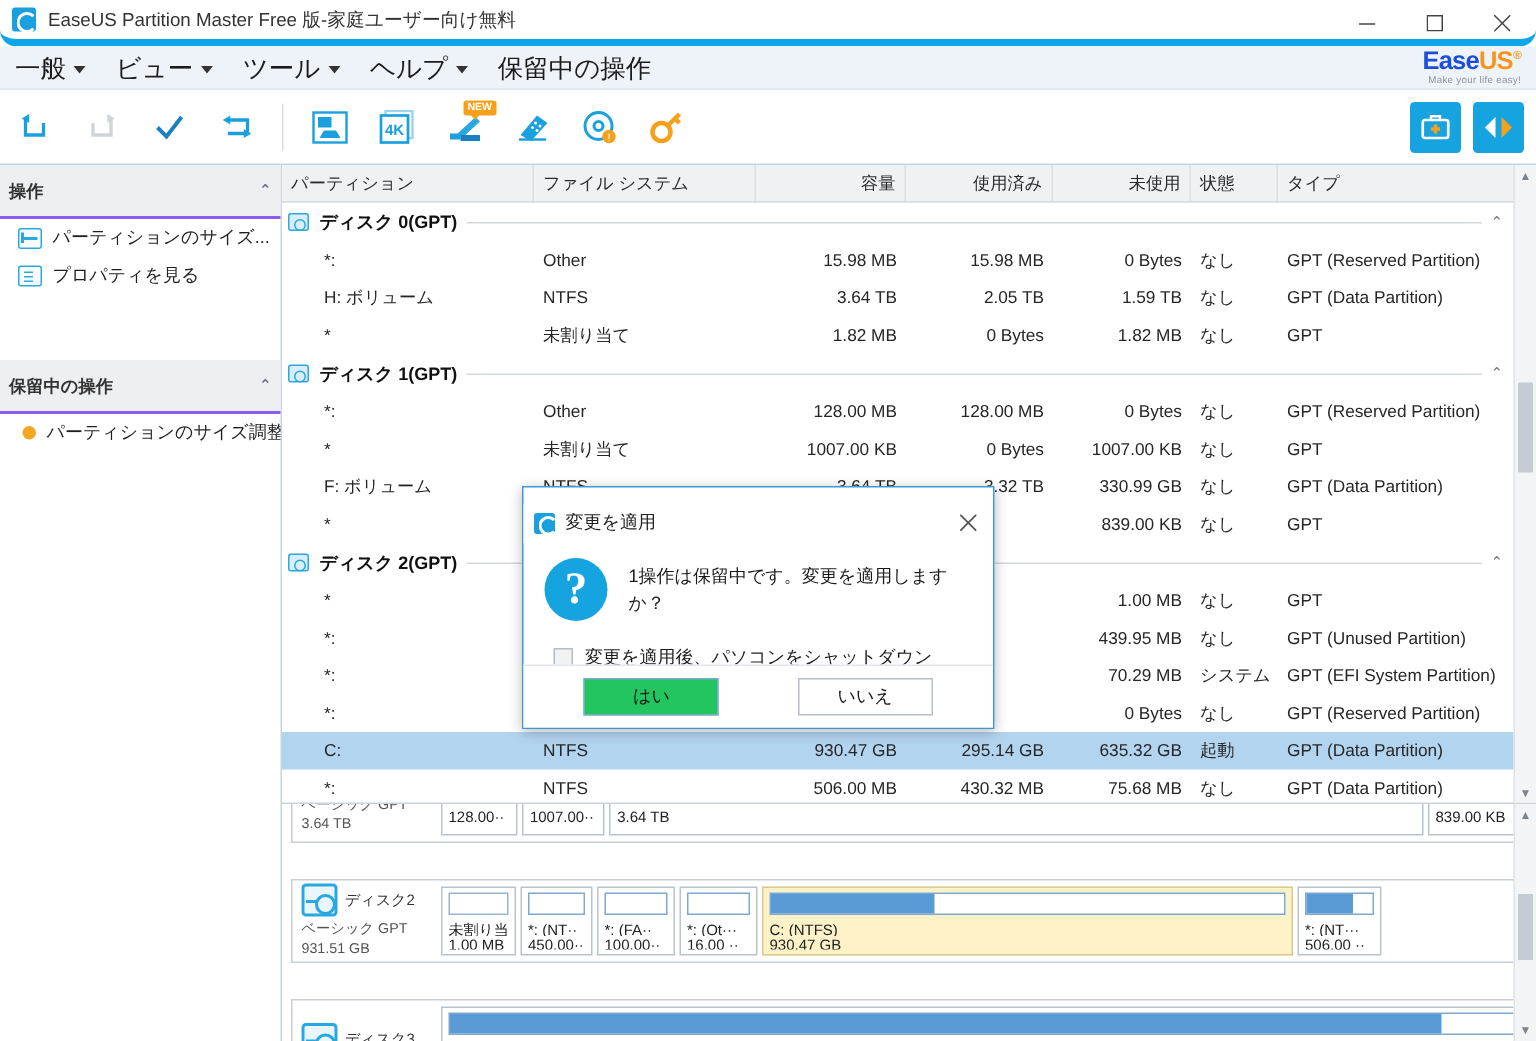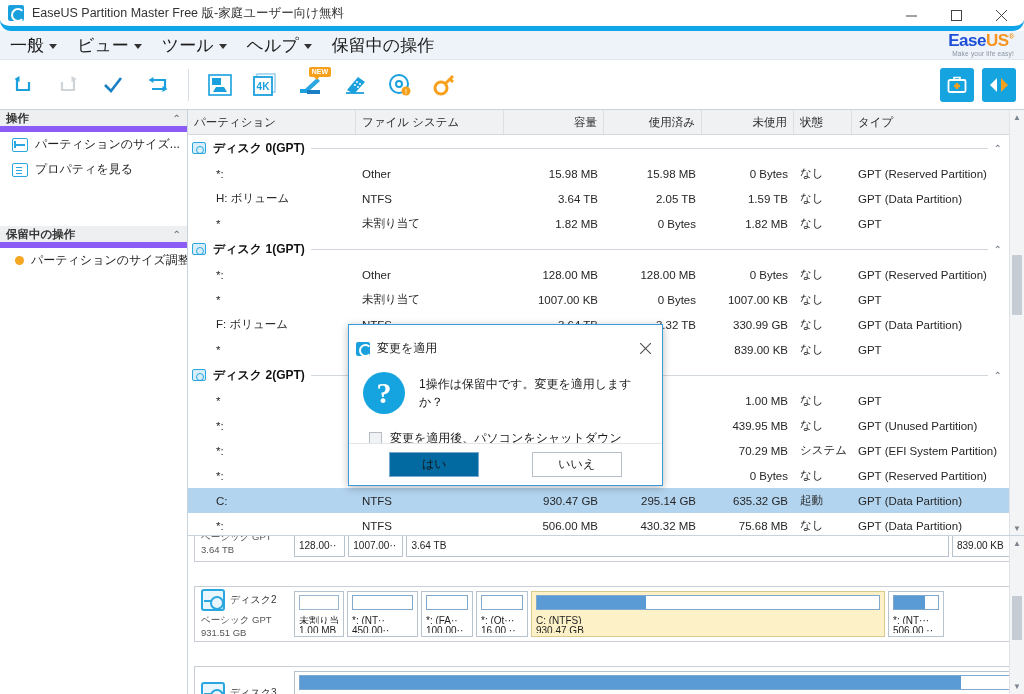--- a/index.html
+++ b/index.html
@@ -66,21 +66,21 @@
   .tright{ margin-left:auto; display:flex; align-items:center; padding-right:8px; }
   .tsq{ width:34px;height:34px;background:#16a4e0;border-radius:3px;margin-left:8px;
         display:flex;align-items:center;justify-content:center;}
 
   
   .sidebar{
     position:absolute;left:0;top:110px;width:188px;height:584px;background:#ffffff;
     border-right:1px solid #c9d3de;
   }
   .sbhdr{
-    height:22px;background:#edeff1;border-bottom:6px solid #8b5cf6;
+    height:36px;background:#edeff1;border-bottom:2px solid #8b5cf6;
     display:flex;align-items:center;padding:0 6px;font-weight:bold;font-size:11.5px;color:#333;
   }
   .sbhdr .chev{ margin-left:auto; color:#6a7480; font-size:10px; }
   .sbitem{ display:flex;align-items:center;gap:7px;height:25px;padding:0 8px 0 12px;
            font-size:12px;color:#1f1f1f; white-space:nowrap; overflow:hidden;}
   .sbico{ width:16px;height:14px;border:1.4px solid #2aa7e0;border-radius:2px;flex:none;
           position:relative;background:#fff;}
   .sbico.resize:after{ content:"";position:absolute;left:2px;top:5px;width:10px;height:2px;
           background:#2aa7e0;}
   .sbico.resize:before{ content:"";position:absolute;left:1px;top:2.5px;width:3px;height:7px;
@@ -177,21 +177,21 @@
           font-family:"Liberation Serif", serif; }
   .dlg .dmsg{ font-size:12px;color:#1a1a1a;line-height:1.5; }
   .dlg .dchk{ display:flex;align-items:center;gap:8px;margin:16px 0 0 6px;font-size:12px;color:#1a1a1a;}
   .cbox{ width:13px;height:13px;border:1px solid #b6bcc4;background:#f1f2f4;flex:none; }
   .dlg .dfoot{ position:absolute;left:0;bottom:0;width:100%;height:42px;
         border-top:1px solid #e2e5e9;background:#fff;display:flex;align-items:center;
         justify-content:space-around;padding:0 14px; }
   .dbtn{ width:90px;height:25px;border:1px solid #b6bec8;background:#fff;font-size:12px;
          color:#151515;display:flex;align-items:center;justify-content:center;
          font-family:"Liberation Sans", sans-serif; }
-  .dbtn.primary{ background:#0369a1; border-color:#7aa9cf; }
+  .dbtn.primary{ background:#22c55e; border-color:#7aa9cf; }
 </style>
 </head>
 <body>
 
 <div class="app">
 
   <div class="titlebar">
     <span class="appicon"></span>
     <span class="ttl">EaseUS Partition Master Free 版-家庭ユーザー向け無料</span>
     <div class="wbtns">
@@ -543,21 +543,21 @@
               <span class="mapdico"></span>
               <span class="dn">ディスク2</span>
             </div>
             <div class="ds">ベーシック GPT<br>931.51 GB</div>
           </div>
           <div class="part" style="width: 50px;">
             <div class="bar empty"></div>
             <div class="plbl">未割り当</div>
             <div class="plbl">1.00 MB</div>
           </div>
-          <div class="part" style="width: 71px;">
+          <div class="part" style="width: 48px;">
             <div class="bar"></div>
             <div class="plbl">*: (NT··</div>
             <div class="plbl">450.00··</div>
           </div>
           <div class="part" style="width: 52px;">
             <div class="bar"></div>
             <div class="plbl">*: (FA··</div>
             <div class="plbl">100.00··</div>
           </div>
           <div class="part" style="width: 52px;">

